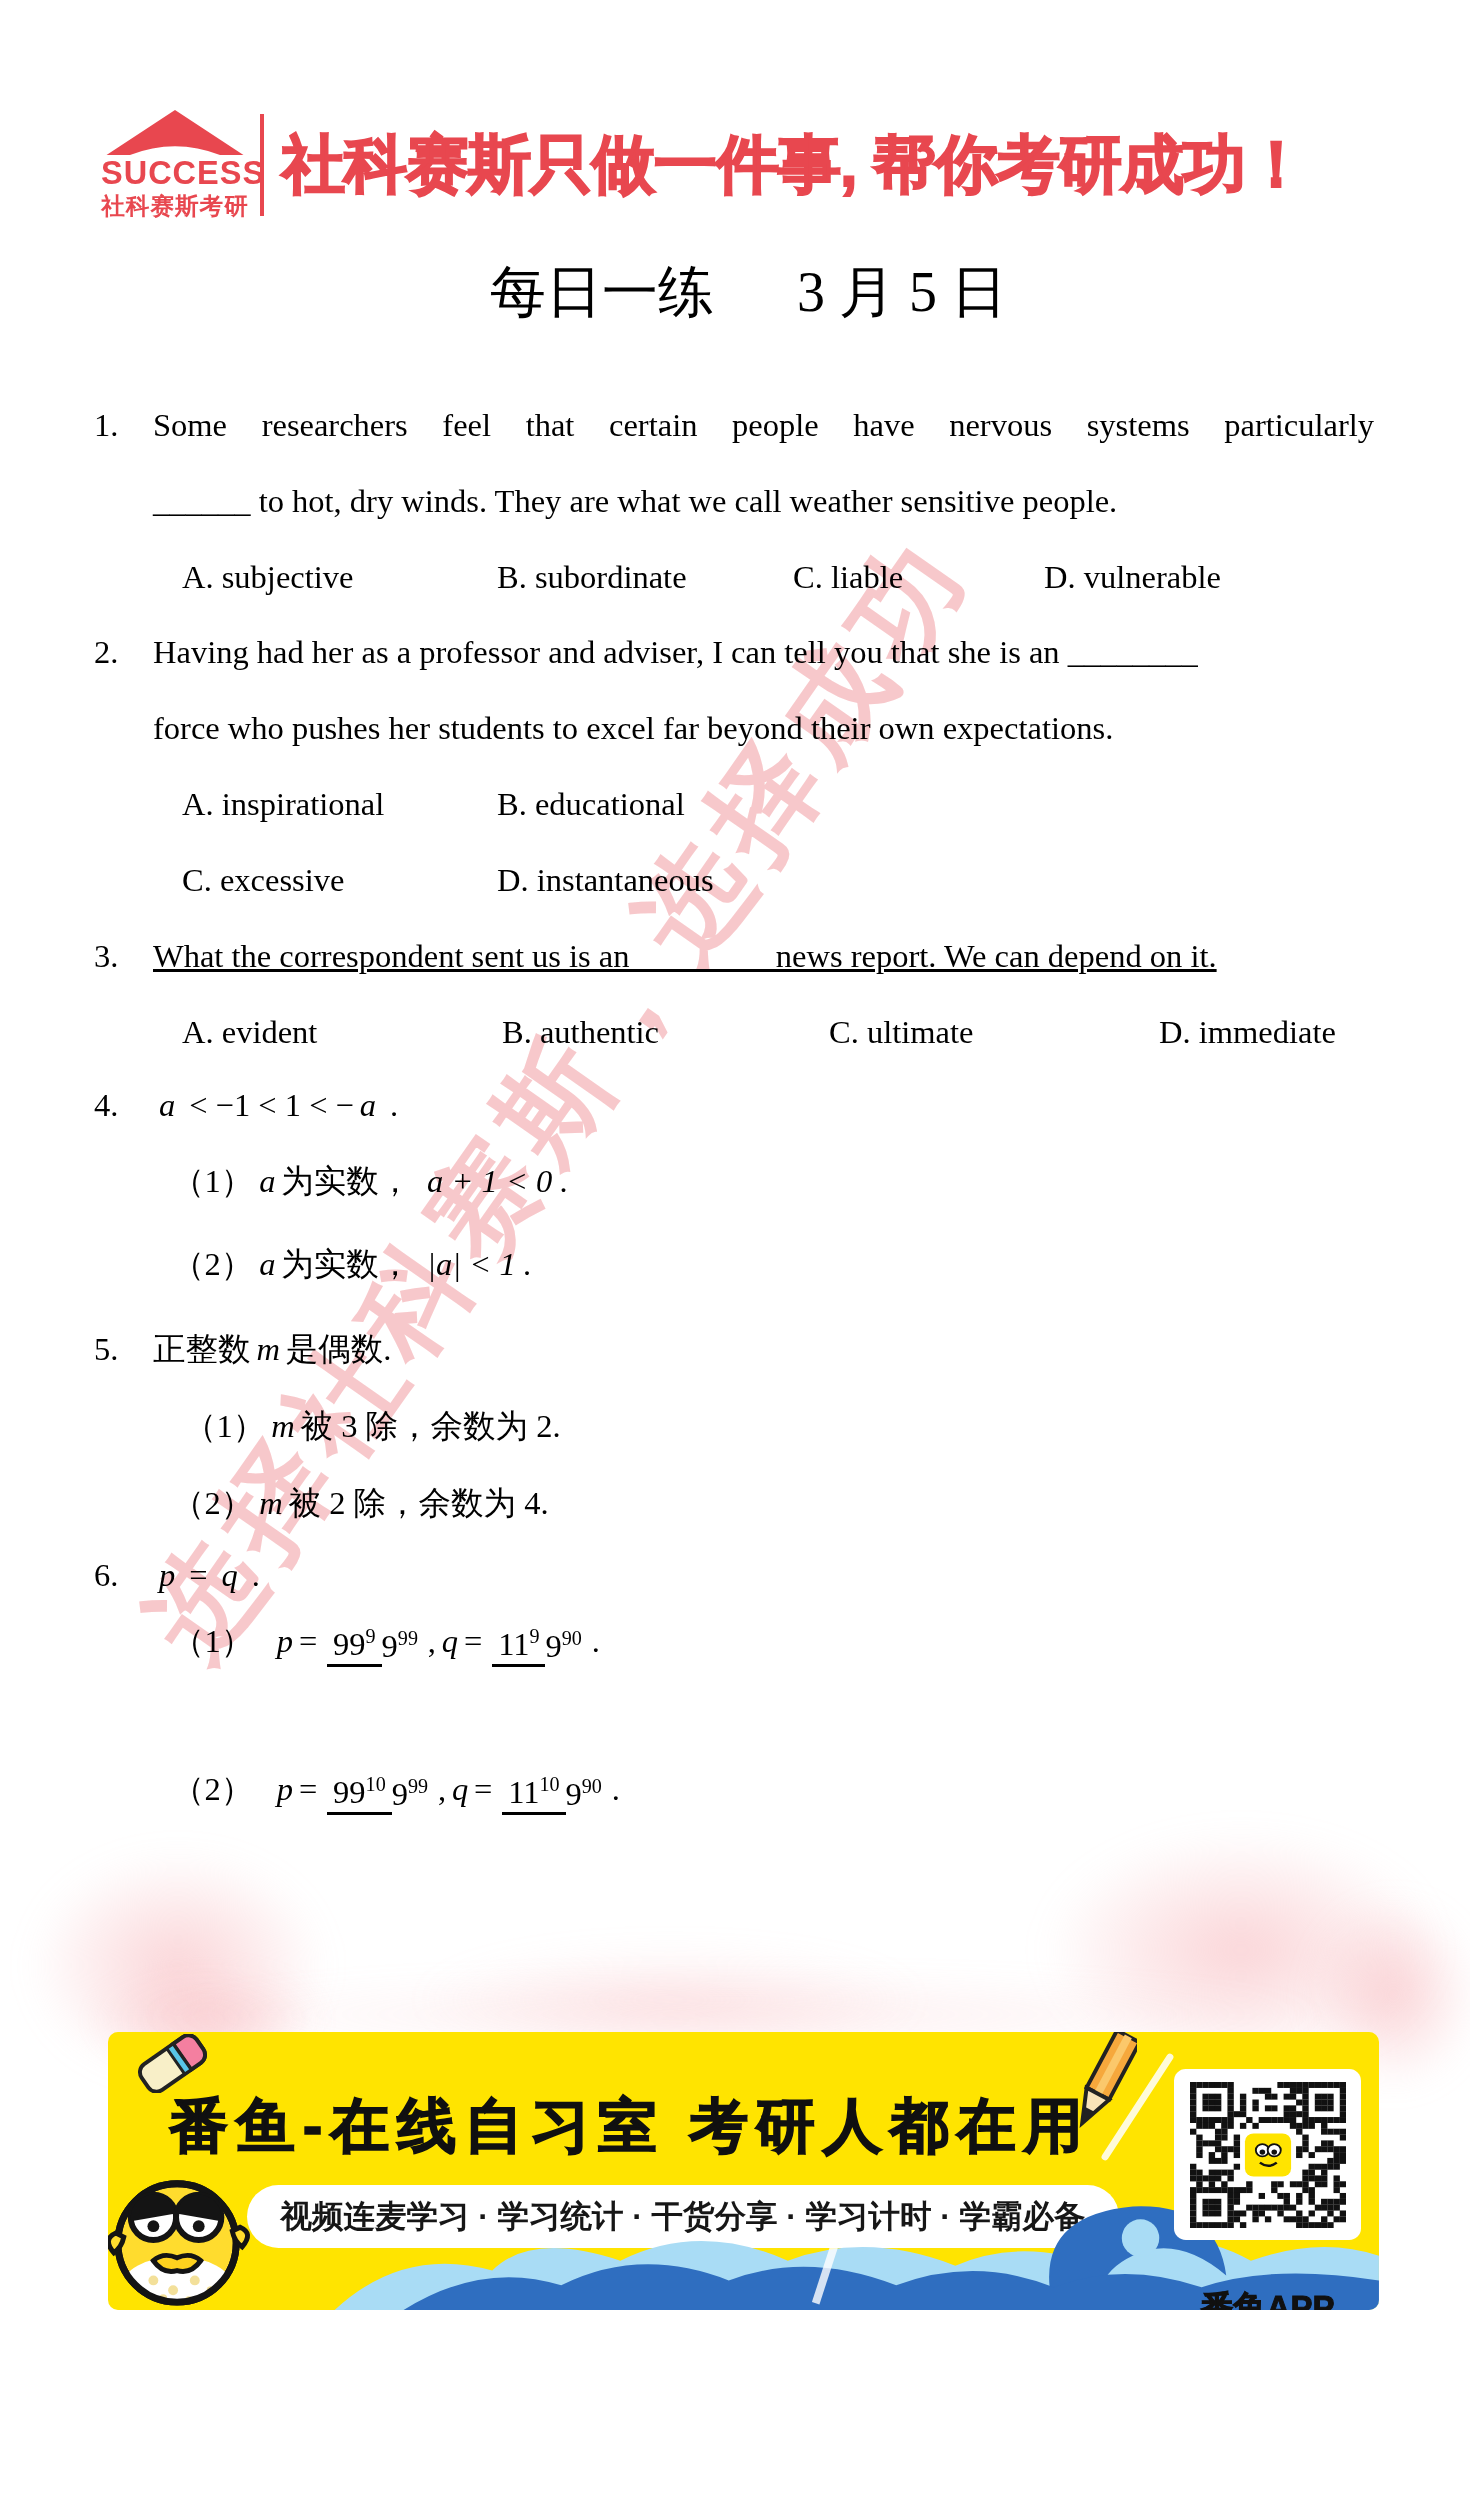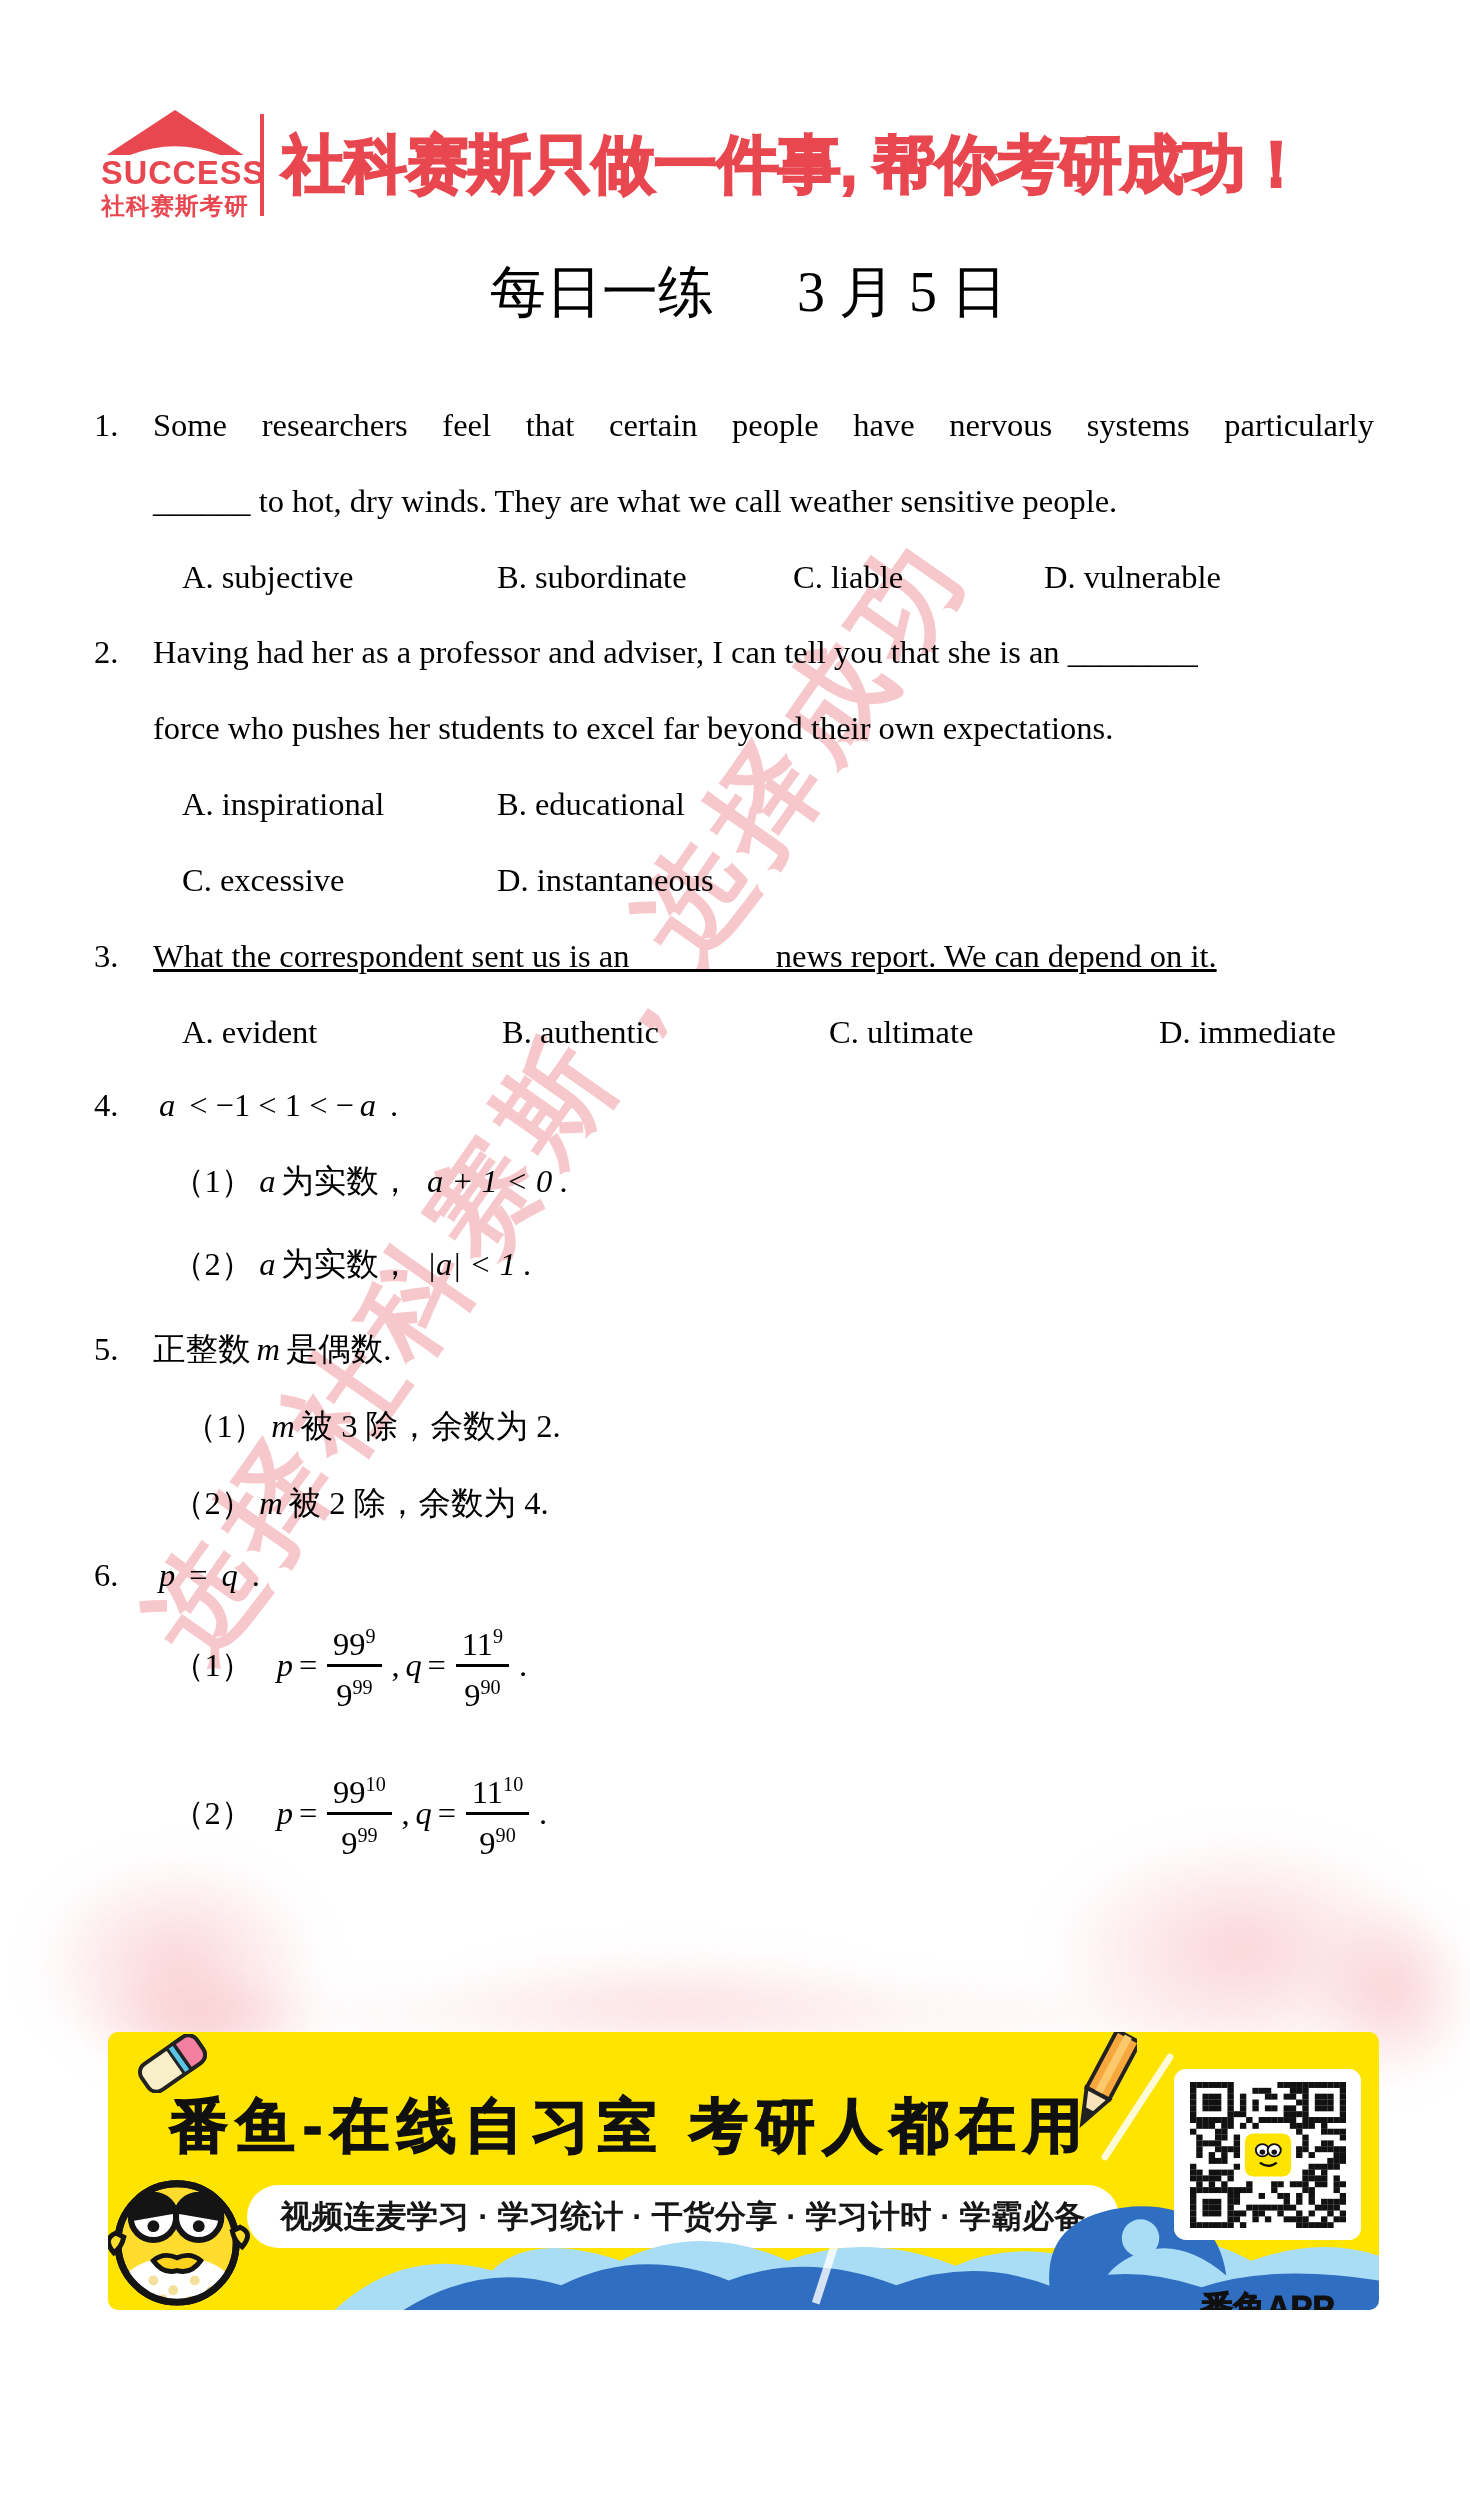--- a/index.html
+++ b/index.html
@@ -22,21 +22,21 @@
   .body{font-size:32.5px;line-height:43px;white-space:nowrap;z-index:2;}
   .just{white-space:normal;width:1221px;text-align:justify;text-align-last:justify;}
   .opts{left:182px;display:grid;width:1231px;}
   .g1{grid-template-columns:315px 296px 251px 1fr;}
   .g3{grid-template-columns:320px 327px 330px 1fr;}
   .g2{grid-template-columns:315px 1fr;}
   .iv{font-style:italic;padding:0 5.9px;}
   .mi{font-style:italic;}
   .mathgap{margin-left:15.8px;}
   sup{font-size:0.62em;}
-  .frac{display:inline-flex;flex-direction:column;align-items:center;margin:0 9.9px;line-height:39px;}
+  .frac{display:inline-flex;flex-direction:row;align-items:center;margin:0 9.9px;line-height:39px;}
   .fnum{border-bottom:3px solid #000;padding:0 5.9px 0 5.9px;}
   .fden{padding-top:1px;}
   .q6row{display:flex;align-items:center;font-size:32.5px;z-index:2;}
   .q6row .lbl{margin-right:17.7px;}
   
   .watermark{left:-103px;top:1039px;width:1300px;text-align:center;
              font-family:"Liberation Sans","DejaVu Sans",sans-serif;font-weight:bold;
              font-size:110px;letter-spacing:11.8px;color:var(--watermark-pink,#F2A2A6);opacity:.58;
              transform:rotate(-55deg);transform-origin:center;white-space:nowrap;z-index:1;}
   

